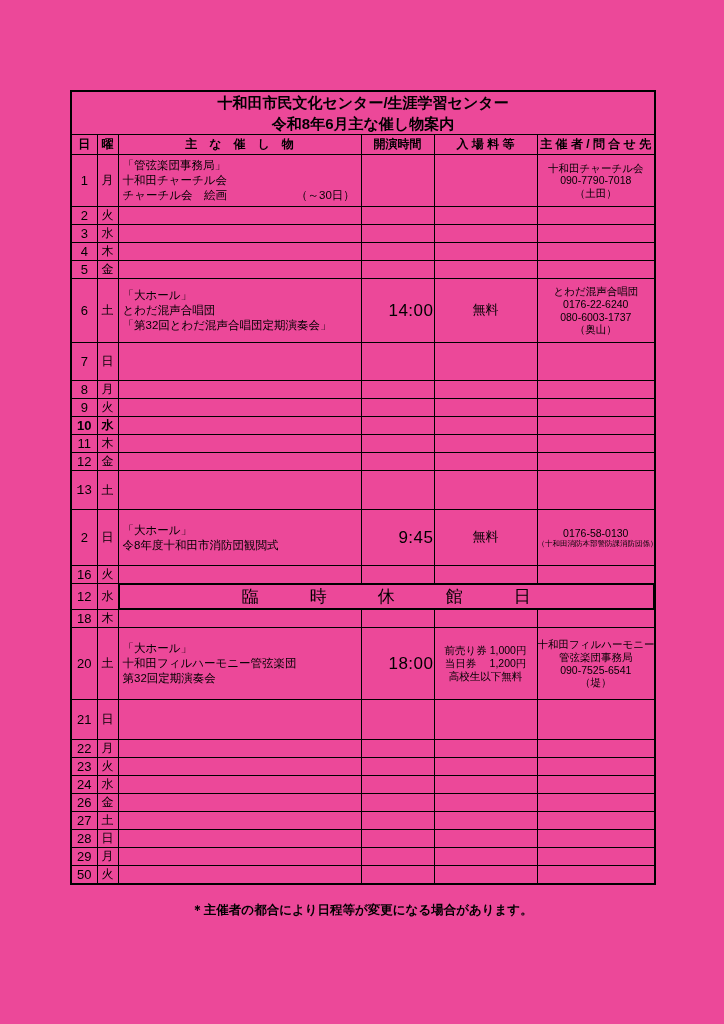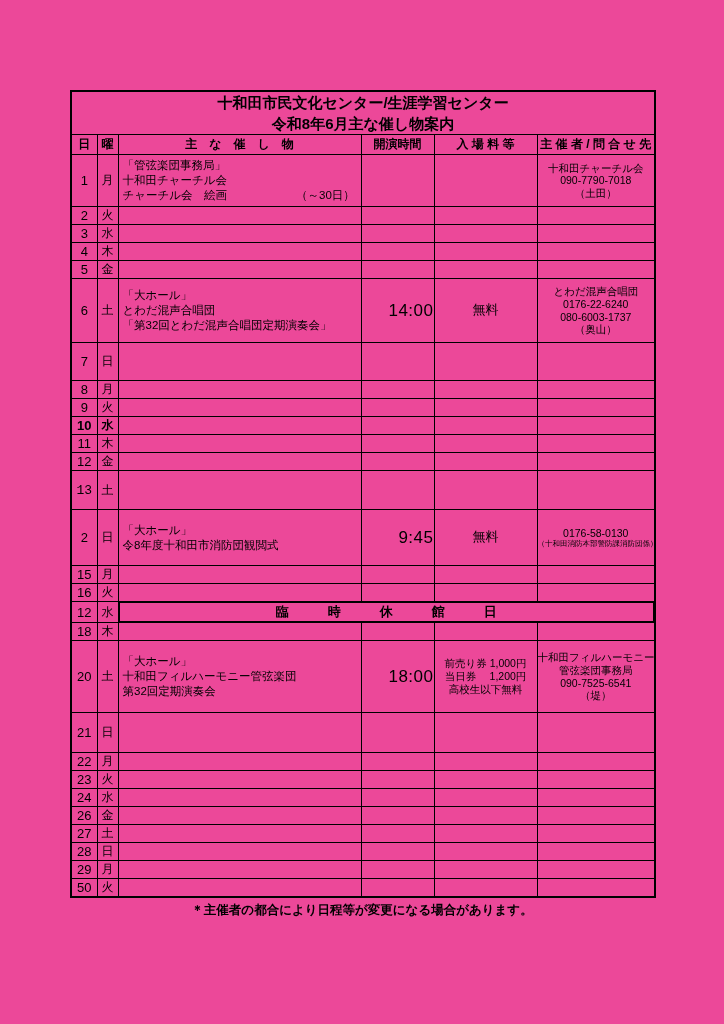--- a/index.html
+++ b/index.html
@@ -58,21 +58,21 @@
 
   td.org-cell { text-align:center; }
   td.org-cell .orgline { font-size:10.5px; line-height:1.2; white-space:nowrap; }
   td.org-cell .orgline.xs { font-size:7.5px; }
 
   td.closed-cell { padding:1px; }
   .closed-box {
     border:1.5px solid #000;
     height:100%; box-sizing:border-box;
     display:flex; align-items:center; justify-content:center;
-    font-size:13px; font-weight:bold;
+    font-size:17px; font-weight:normal;
     white-space:pre;
   }
 
   .footer-note {
     position:absolute;
     left:0; top:902px; width:724px;
     text-align:center;
     font-weight:bold;
     font-size:12.5px;
   }
@@ -241,28 +241,20 @@
           <td class="time-cell">9:45</td>
           <td class="fee-cell">
             <div class="feeline fee-big">無料</div>
           </td>
           <td class="org-cell">
             <div class="orgline">0176-58-0130</div>
             <div class="orgline xs">（十和田消防本部警防課消防団係）</div>
           </td>
         </tr>
         <tr style="height: 16px;">
-          <td class="day-cell">15</td>
-          <td class="wd-cell">月</td>
-          <td class="event-cell"></td>
-          <td class="time-cell"></td>
-          <td class="fee-cell"></td>
-          <td class="org-cell"></td>
-        </tr>
-        <tr style="height: 16px;">
           <td class="day-cell">16</td>
           <td class="wd-cell">火</td>
           <td class="event-cell"></td>
           <td class="time-cell"></td>
           <td class="fee-cell"></td>
           <td class="org-cell"></td>
         </tr>
         <tr style="height: 17px;">
           <td class="day-cell">12</td>
           <td class="wd-cell">水</td>

